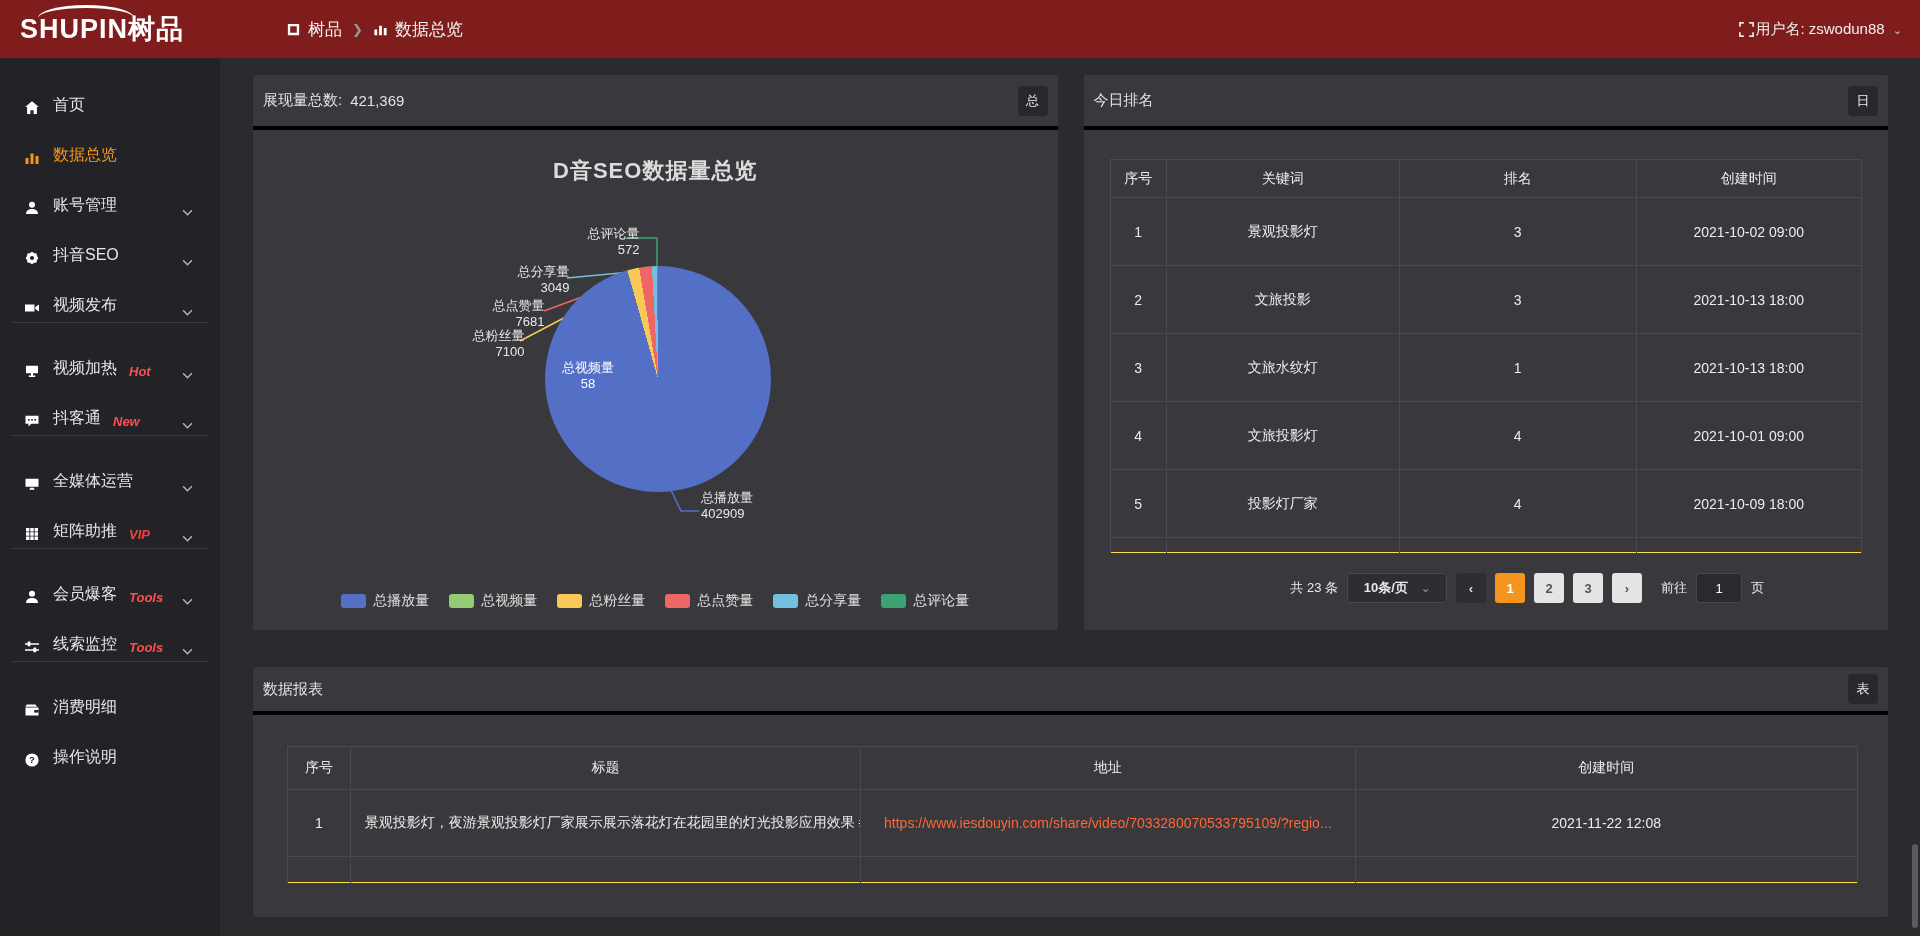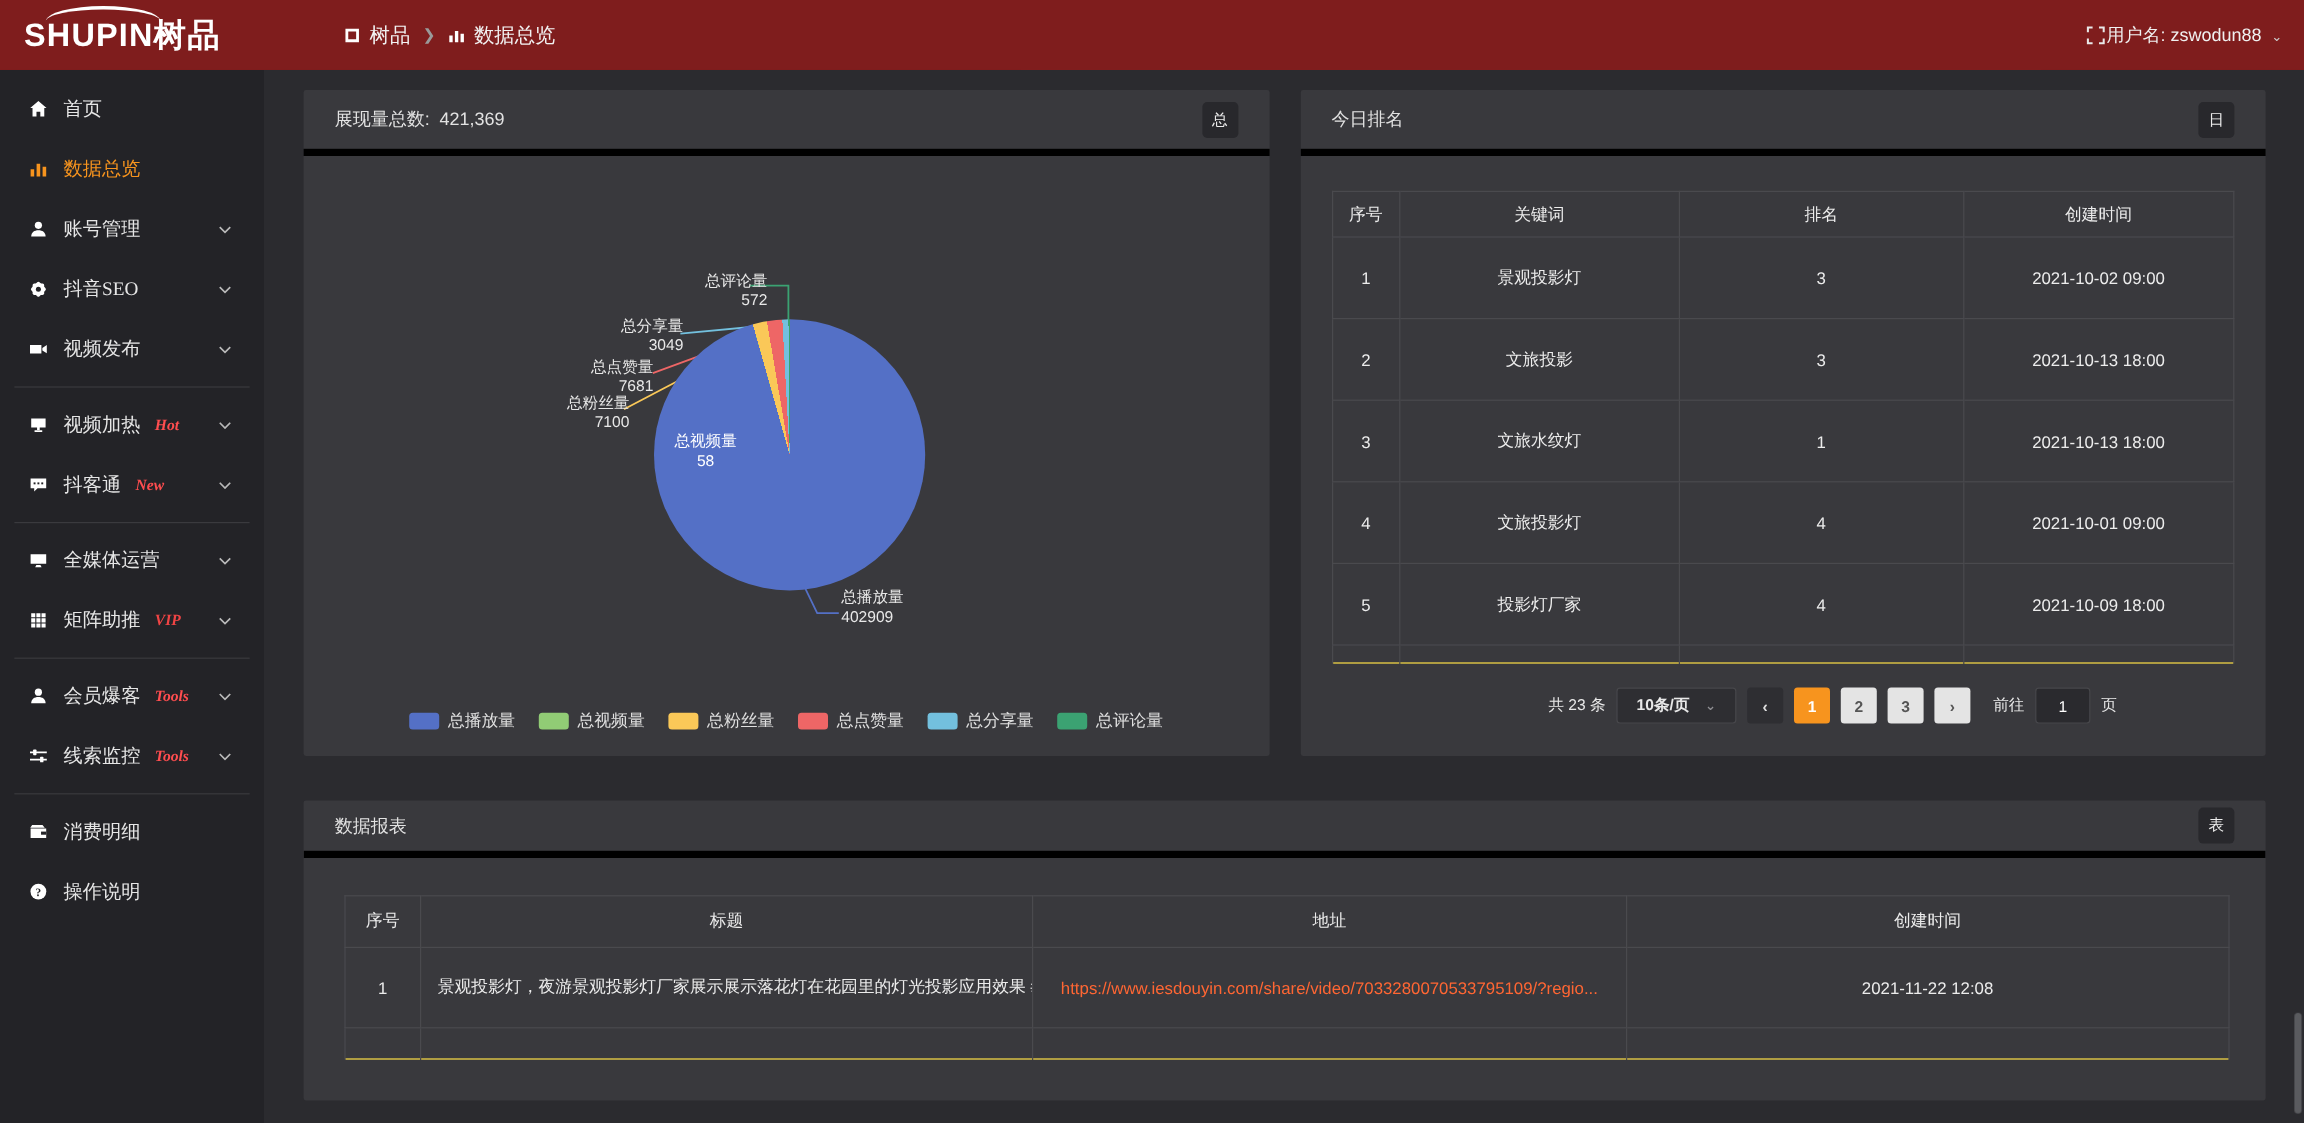--- a/index.html
+++ b/index.html
@@ -17,39 +17,39 @@
   .crumbs { display:flex; align-items:center; gap:10px; padding-left:66px; font-size:17px; color:#f2f2f2;text-align:center; }
   .crumb { display:flex; align-items:center; gap:7px; }
   .crumb-sep { color:#9a9a9a; font-size:13px; }
   .header-right { margin-left:auto; display:flex; align-items:center; padding-right:18px; font-size:15px; color:#f0f0f0; }
   .caret { font-size:11px; color:#cfcfcf; margin-left:4px; }
   .icon { display:inline-flex; }
 
   
   .sidebar { position:fixed; left:0; top:58px; bottom:0; width:220px;
     background:#232327; padding-top:8px; z-index:10; }
-  .side-item { height:50px; display:flex; align-items:center; padding:0 14px 0 24px;
-    color:#e6e6e6; font-size:16px; cursor:pointer;font-family:Liberation Serif, serif; }
+  .side-item { height:50px; display:flex; align-items:flex-end; padding:0 14px 0 24px;
+    color:#e6e6e6; font-size:16px; cursor:pointer; }
   .side-item .icon { margin-right:13px; }
   .side-item.active { color:#f7941e; }
   .side-badge { font-size:13px; font-weight:bold; font-style:italic; margin-left:12px; }
   .side-chevron { margin-left:auto; color:#b9b9b9; }
   .side-div { height:1px; background:#3a3a3e; margin:6px 12px; }
 
   
   .content { margin-left:220px; border-top:1px solid #3c3c40; height:878px; position:relative; }
   .tabs { display:flex; gap:10px; padding:19px 0 0 12px; }
   .tab { height:29px; padding:0 17px; display:flex; align-items:center; background:#39393d;
     color:#fff; font-size:14px; border-radius:2px; cursor:pointer; }
   .tab.active { background:#f7941e; font-weight:bold; }
 
   .panel-row { display:flex; gap:26px; margin:26px 32px 0 33px; height:555px; }
   .panel { flex:1; background:#39393d; border-radius:2px; display:flex; flex-direction:column; min-width:0; }
-  .panel-head { height:55px; display:flex; align-items:center; padding:0 26px;
-    border-bottom:6px solid #000000; font-size:15px; color:#e2e2e2; flex:none; }
+  .panel-head { height:55px; display:flex; align-items:center; padding:0 10px;
+    border-bottom:4px solid #000000; font-size:15px; color:#e2e2e2; flex:none; }
   .corner-btn { margin-left:auto; width:30px; height:30px; background:#28282c; color:#ececec;
     border:none; border-radius:4px; font-size:13px; cursor:pointer;
     display:flex; align-items:center; justify-content:center; font-family:inherit; }
   .panel-body { position:relative; flex:1; overflow:hidden; }
 
   
   .chart-title { text-align:center; margin-top:26px; font-size:22px; font-weight:600; color:#dcdcdc; letter-spacing:1px; }
   .pie { position:absolute; left:292px; top:136px; width:226px; height:226px; border-radius:50%; }
   .callout { position:absolute; font-size:13px; line-height:16px; color:#e8e8e8; text-align:center; white-space:nowrap; }
   .callout.right-anchor { text-align:right; }
@@ -316,20 +316,21 @@
 
   <div class="panel-row">
 
     <div class="panel">
       <div class="panel-head">
         <span>展现量总数:</span>
         <span style="margin-left:8px;">421,369</span>
         <button class="corner-btn">总</button>
       </div>
       <div class="panel-body">
+        <div class="chart-title">D音SEO数据量总览</div>
 
         <svg class="lines-svg" width="798" height="500" viewBox="0 0 798 500">
           <path d="M372 108 H404 V138" fill="none" stroke-width="1.5" stroke="#3ba272"></path>
           <path d="M314 148 L399 140" fill="none" stroke-width="1.5" stroke="#73c0de"></path>
           <path d="M291 181 L394 143" fill="none" stroke-width="1.5" stroke="#ee6666"></path>
           <path d="M267 211 L389 147" fill="none" stroke-width="1.5" stroke="#fac858"></path>
           <path d="M414 352 L428 381 H446" fill="none" stroke-width="1.5" stroke="#5470c6"></path>
         </svg>
 
         <div class="pie" style="background: conic-gradient(rgb(84, 112, 198) 0deg, rgb(84, 112, 198) 344.229deg, rgb(145, 204, 117) 344.229deg, rgb(145, 204, 117) 344.278deg, rgb(250, 200, 88) 344.278deg, rgb(250, 200, 88) 350.344deg, rgb(238, 102, 102) 350.344deg, rgb(238, 102, 102) 356.906deg, rgb(115, 192, 222) 356.906deg, rgb(115, 192, 222) 359.511deg, rgb(59, 162, 114) 359.511deg, rgb(59, 162, 114) 360deg);"></div>

